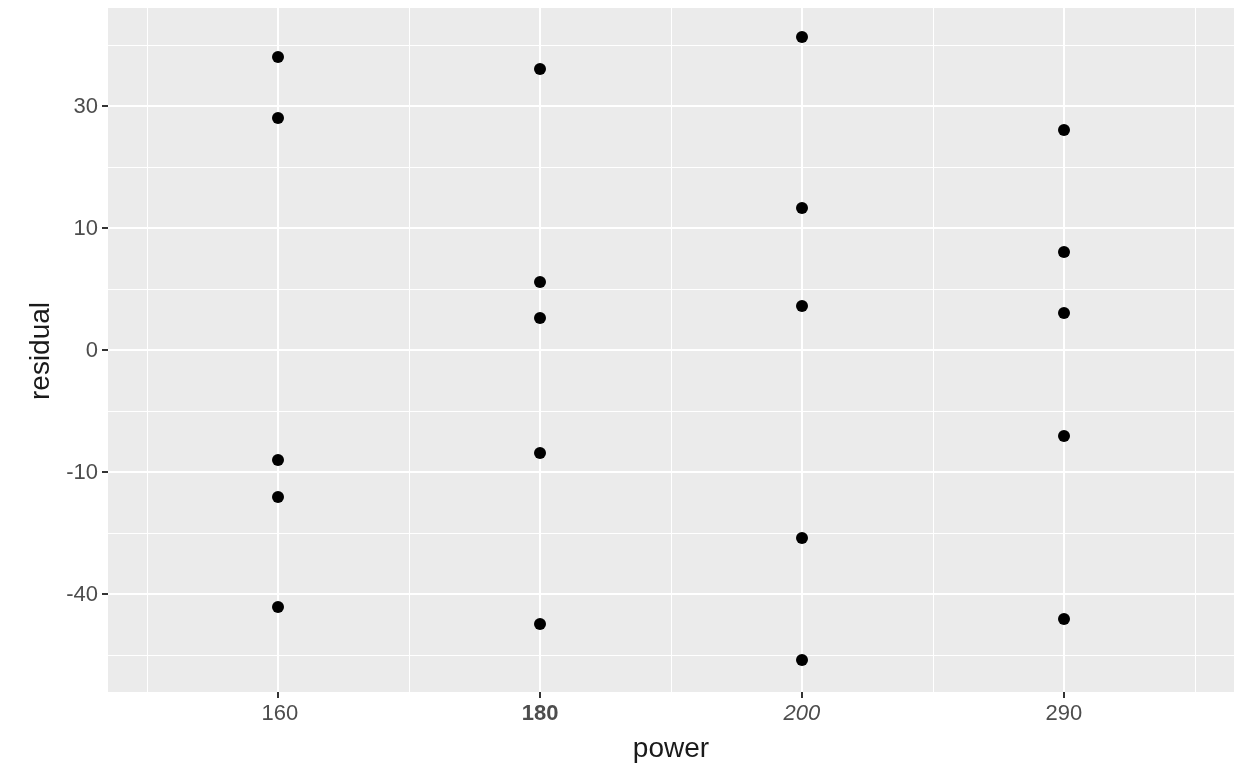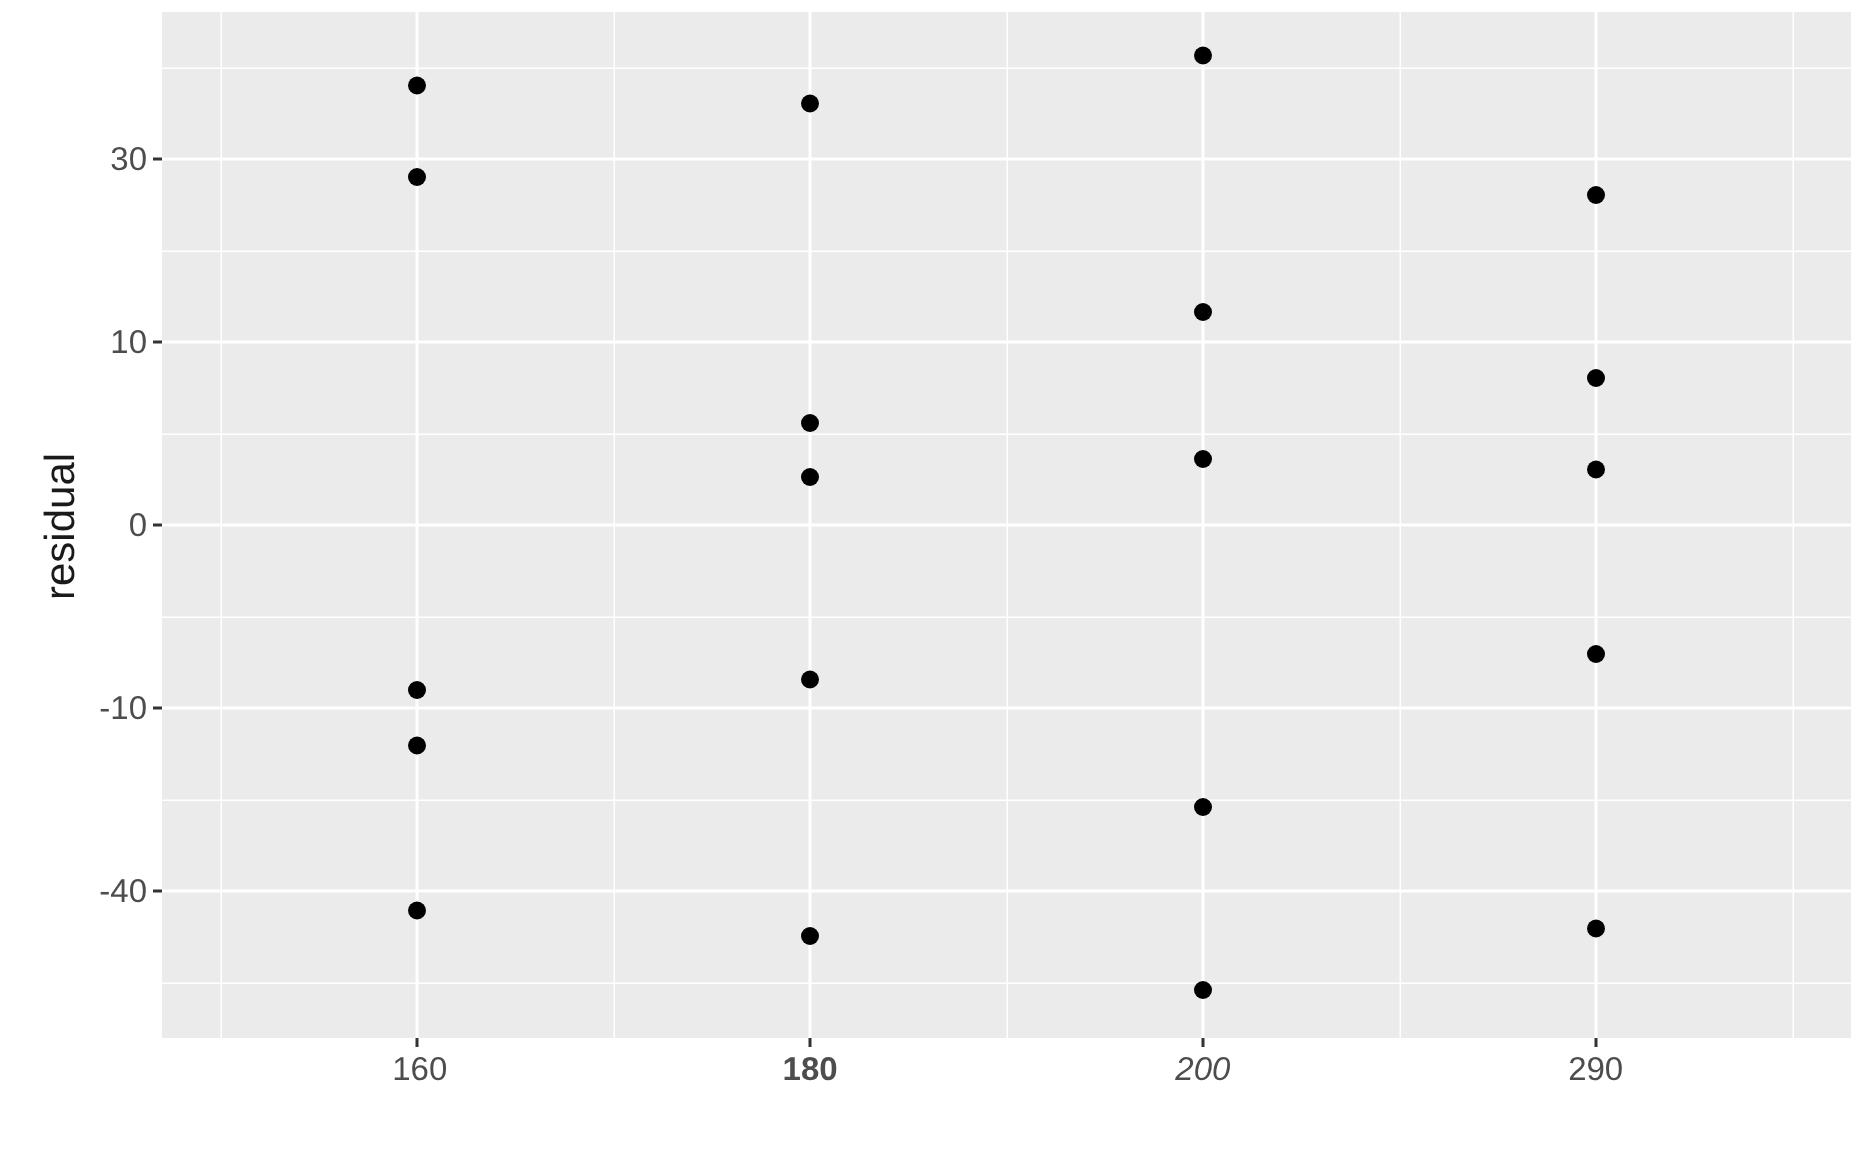--- a/index.html
+++ b/index.html
@@ -124,15 +124,16 @@
       <div class="point" style="left: 801.93px; top: 306.029px;"></div>
       <div class="point" style="left: 801.93px; top: 538.1px;"></div>
       <div class="point" style="left: 801.93px; top: 660.243px;"></div>
       <div class="point" style="left: 1063.79px; top: 130.143px;"></div>
       <div class="point" style="left: 1063.79px; top: 252.286px;"></div>
       <div class="point" style="left: 1063.79px; top: 313.357px;"></div>
       <div class="point" style="left: 1063.79px; top: 435.5px;"></div>
       <div class="point" style="left: 1063.79px; top: 618.714px;"></div>
     </div>
 
+  <div class="axis-title-x" id="xlab" style="left: 108px; width: 1126px; top: 732px;">power</div>
   <div class="axis-title-y" id="ylab" style="left: 24px; top: 400px;">residual</div>
 
 </div>
 
 </body></html>

